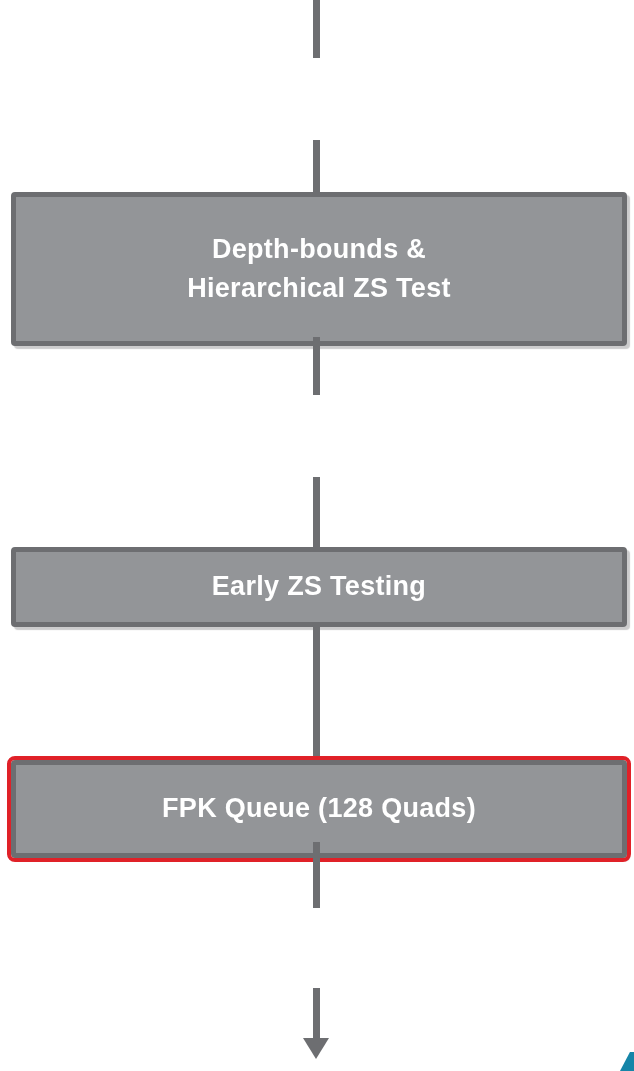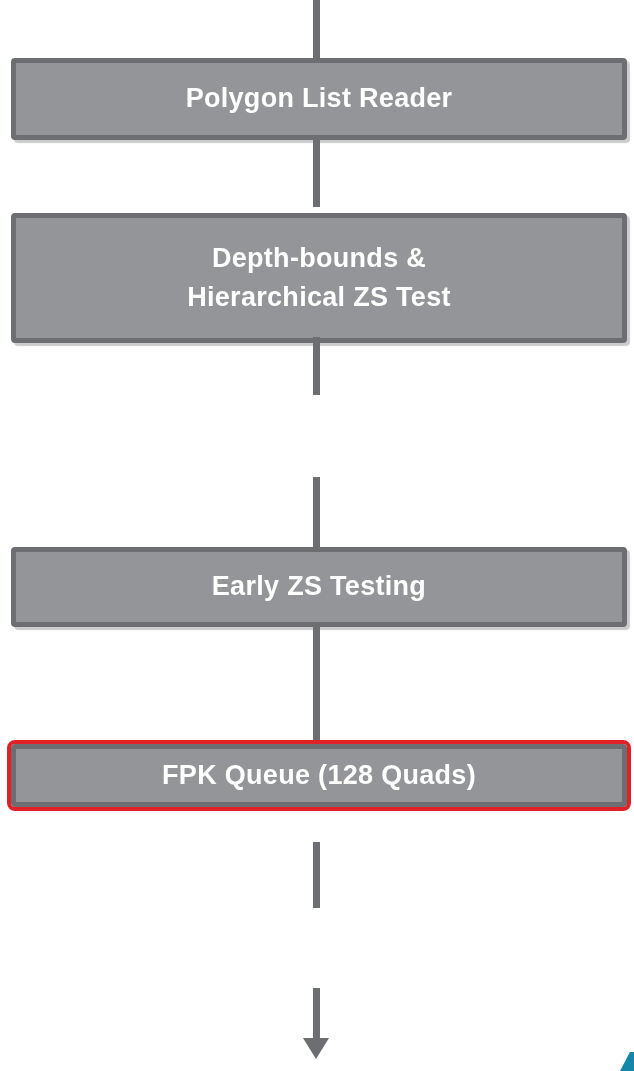--- a/index.html
+++ b/index.html
@@ -66,43 +66,40 @@
     clip-path: polygon(71% 0, 100% 0, 100% 100%, 0 100%);
   }
 </style>
 </head>
 <body>
 
 <div class="canvas">
 
   <div class="arrow-seg" style="top:0; height:58px"></div>
 
-  <div class="box" style="top:58px; height:82px">
-    <span class="box-label">Polygon List Reader</span>
-  </div>
 
   <div class="arrow-seg" style="top:140px; height:67px"></div>
 
-  <div class="box" style="top:213px; height:130px">
+  <div class="box" style="top:192px; height:154px">
     <span class="box-label">Depth-bounds &amp;
 Hierarchical ZS Test</span>
   </div>
 
   <div class="arrow-seg" style="top:337px; height:58px"></div>
 
 
   <div class="arrow-seg" style="top:477px; height:70px"></div>
 
   <div class="box" style="top:547px; height:80px">
     <span class="box-label">Early ZS Testing</span>
   </div>
 
   <div class="arrow-seg" style="top:627px; height:133px"></div>
 
-  <div class="box highlight" style="top:744px; height:63px">
+  <div class="box highlight" style="top:760px; height:98px">
     <span class="box-label">FPK Queue (128 Quads)</span>
   </div>
 
   <div class="arrow-seg" style="top:842px; height:66px"></div>
 
 
   <div class="arrow-seg" style="top:988px; height:52px"></div>
 
   <div class="arrow-head"></div>
 

